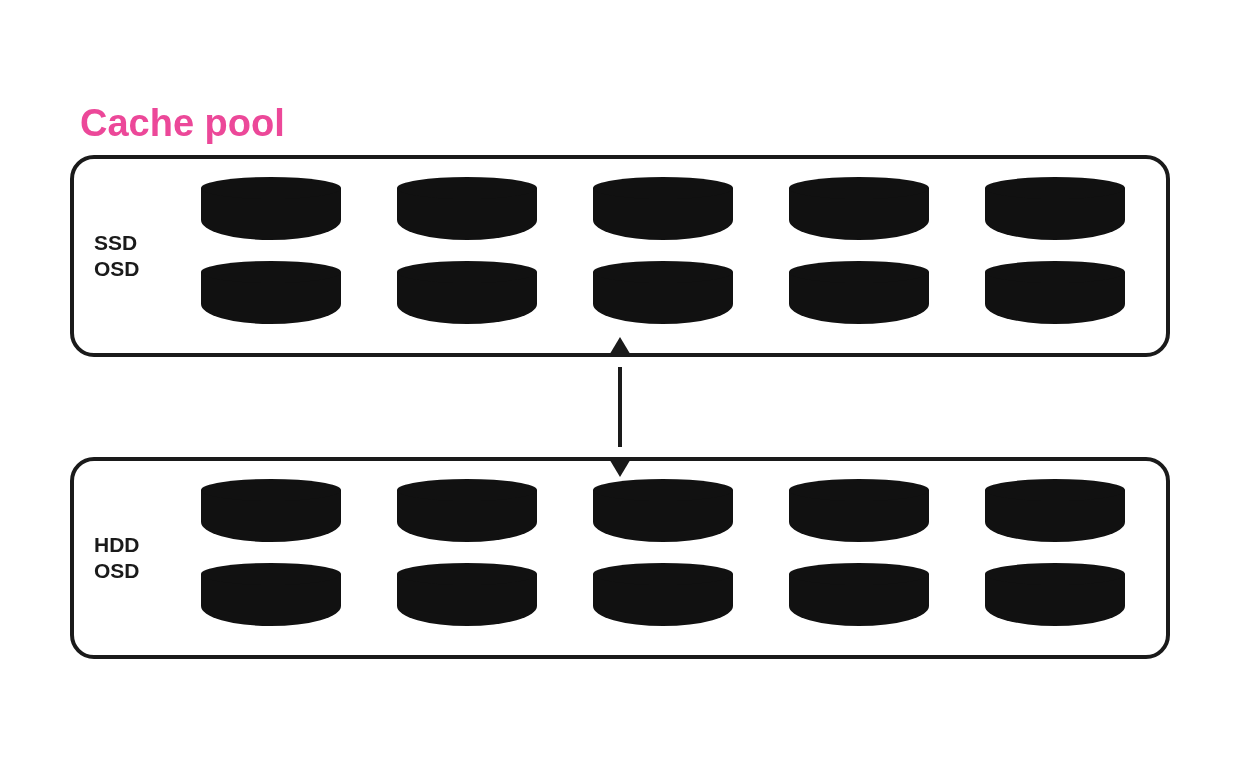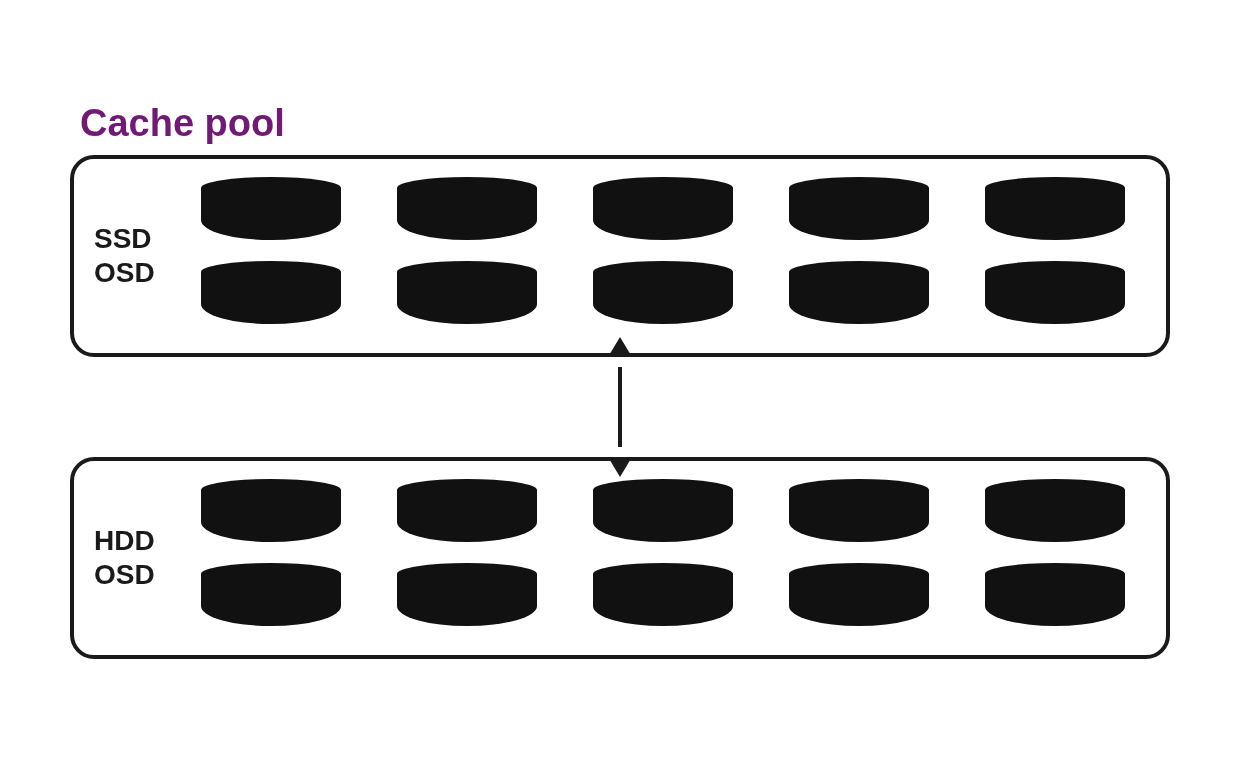--- a/index.html
+++ b/index.html
@@ -29,39 +29,39 @@
     .pool-section {
       width: 100%;
       display: flex;
       flex-direction: column;
       align-items: flex-start;
     }
 
     .pool-title {
       font-size: 38px;
       font-weight: 900;
-      color: #701a75;
+      color: #ec4899;
       margin-bottom: 10px;
       padding-left: 10px;
     }
 
     .pool-box {
       width: 100%;
       border: 4px solid #1a1a1a;
       border-radius: 24px;
       padding: 18px 24px 18px 20px;
       display: flex;
       flex-direction: row;
       align-items: center;
       gap: 0;
       background: #ffffff;
     }
 
     .pool-label {
-      font-size: 28px;
+      font-size: 21px;
       font-weight: 900;
       color: #1a1a1a;
       line-height: 1.2;
       min-width: 80px;
       margin-right: 10px;
     }
 
     .osds-grid {
       display: flex;
       flex-direction: row;

